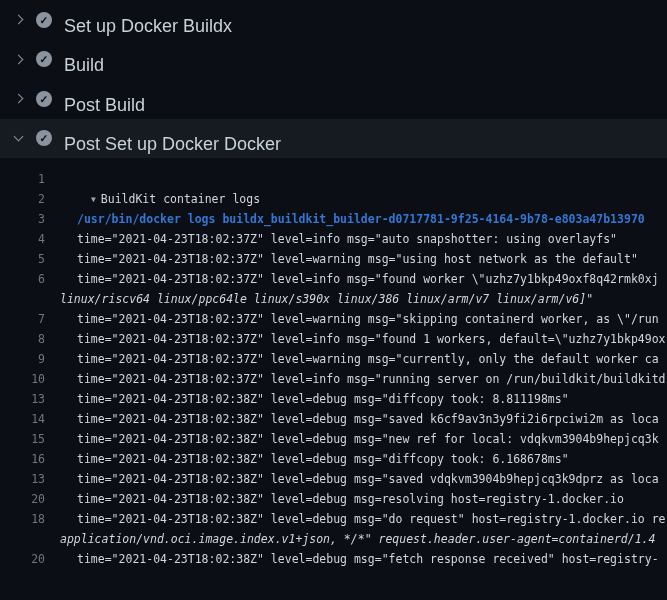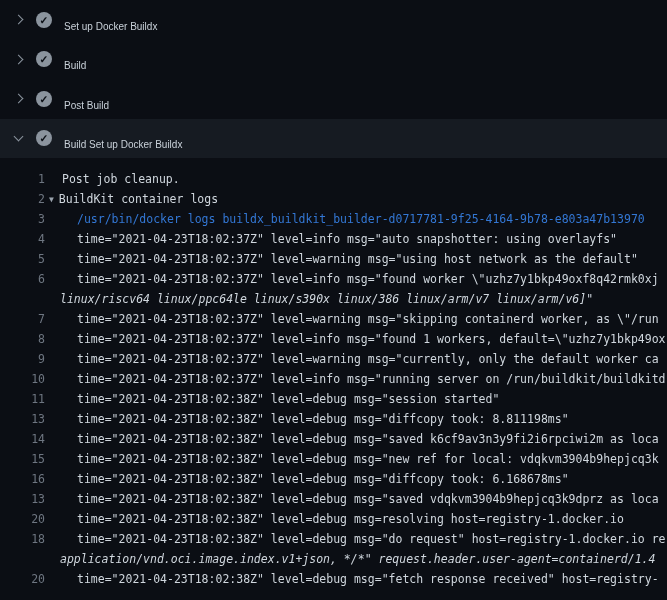--- a/index.html
+++ b/index.html
@@ -31,21 +31,21 @@
   .check {
     width:16px; height:16px; flex:none;
     border-radius:50%;
     background:#8b949e;
     color:#0d1117;
     font-size:10.5px; line-height:16px; font-weight:bold;
     text-align:center;
   }
   .steplabel {
     margin-left:12px;
-    font-size:10px;
+    font-size:18px;
     color:#c9d1d9;
     white-space:nowrap;
     margin-top:13px;
   }
 
   
   .logarea {
     padding-top:11px;
     height:442px;
     overflow:hidden;
@@ -61,22 +61,22 @@
   }
   .ln {
     width:45px; min-width:45px;
     text-align:right;
     color:#6e7681;
     cursor:pointer;
   }
   .lt { color:#d0d7de; padding-left:17px; }
   .ind1 > .lt { padding-left:32px; }
   .log-row.cont > .lt { padding-left:15px;font-style:italic; }
-  .lt.command { color:#3377d4; }
-  .lt.group { padding-left:4px; cursor:pointer; }
+  .lt.command { color:#3377d4;font-weight:bold; }
+  .lt.group { padding-left:4px; cursor:pointer;margin-left:42px; }
   .tri {
     display:inline-block;
     font-size:8px;
     color:#9aa3ad;
     margin-right:5px;
     vertical-align:1px;
   }
 </style>
 </head>
 <body>
@@ -93,37 +93,36 @@
     <span class="steplabel">Build</span>
   </div>
   <div class="step">
     <span class="chev"></span>
     <span class="check">✓</span>
     <span class="steplabel">Post Build</span>
   </div>
   <div class="step expanded">
     <span class="chev"></span>
     <span class="check">✓</span>
-    <span class="steplabel">Build Set up Docker Buildx</span>
+    <span class="steplabel">Post Set up Docker Docker</span>
   </div>
 </div>
 
 <div class="logarea">
-    <div class="log-row ind0"><span class="ln">1</span><span class="lt plain">Post job cleanup.</span></div>
+    <div class="log-row ind0"><span class="ln">1</span></div>
     <div class="log-row ind0"><span class="ln">2</span><span class="lt group"><span class="tri">▼</span><span>BuildKit container logs</span></span></div>
     <div class="log-row ind1"><span class="ln">3</span><span class="lt command">/usr/bin/docker logs buildx_buildkit_builder-d0717781-9f25-4164-9b78-e803a47b13970</span></div>
     <div class="log-row ind1"><span class="ln">4</span><span class="lt plain">time="2021-04-23T18:02:37Z" level=info msg="auto snapshotter: using overlayfs"</span></div>
     <div class="log-row ind1"><span class="ln">5</span><span class="lt plain">time="2021-04-23T18:02:37Z" level=warning msg="using host network as the default"</span></div>
     <div class="log-row ind1"><span class="ln">6</span><span class="lt plain">time="2021-04-23T18:02:37Z" level=info msg="found worker \"uzhz7y1bkp49oxf8q42rmk0xj</span></div>
     <div class="log-row ind1 cont"><span class="ln"></span><span class="lt plain">linux/riscv64 linux/ppc64le linux/s390x linux/386 linux/arm/v7 linux/arm/v6]"</span></div>
     <div class="log-row ind1"><span class="ln">7</span><span class="lt plain">time="2021-04-23T18:02:37Z" level=warning msg="skipping containerd worker, as \"/run</span></div>
     <div class="log-row ind1"><span class="ln">8</span><span class="lt plain">time="2021-04-23T18:02:37Z" level=info msg="found 1 workers, default=\"uzhz7y1bkp49ox</span></div>
     <div class="log-row ind1"><span class="ln">9</span><span class="lt plain">time="2021-04-23T18:02:37Z" level=warning msg="currently, only the default worker ca</span></div>
     <div class="log-row ind1"><span class="ln">10</span><span class="lt plain">time="2021-04-23T18:02:37Z" level=info msg="running server on /run/buildkit/buildkitd</span></div>
-    <div class="log-row ind1"><span class="ln">11</span><span class="lt plain">time="2021-04-23T18:02:38Z" level=debug msg="session started"</span></div>
     <div class="log-row ind1"><span class="ln">13</span><span class="lt plain">time="2021-04-23T18:02:38Z" level=debug msg="diffcopy took: 8.811198ms"</span></div>
     <div class="log-row ind1"><span class="ln">14</span><span class="lt plain">time="2021-04-23T18:02:38Z" level=debug msg="saved k6cf9av3n3y9fi2i6rpciwi2m as loca</span></div>
     <div class="log-row ind1"><span class="ln">15</span><span class="lt plain">time="2021-04-23T18:02:38Z" level=debug msg="new ref for local: vdqkvm3904b9hepjcq3k</span></div>
     <div class="log-row ind1"><span class="ln">16</span><span class="lt plain">time="2021-04-23T18:02:38Z" level=debug msg="diffcopy took: 6.168678ms"</span></div>
     <div class="log-row ind1"><span class="ln">13</span><span class="lt plain">time="2021-04-23T18:02:38Z" level=debug msg="saved vdqkvm3904b9hepjcq3k9dprz as loca</span></div>
     <div class="log-row ind1"><span class="ln">20</span><span class="lt plain">time="2021-04-23T18:02:38Z" level=debug msg=resolving host=registry-1.docker.io</span></div>
     <div class="log-row ind1"><span class="ln">18</span><span class="lt plain">time="2021-04-23T18:02:38Z" level=debug msg="do request" host=registry-1.docker.io re</span></div>
     <div class="log-row ind1 cont"><span class="ln"></span><span class="lt plain">application/vnd.oci.image.index.v1+json, */*" request.header.user-agent=containerd/1.4</span></div>
     <div class="log-row ind1"><span class="ln">20</span><span class="lt plain">time="2021-04-23T18:02:38Z" level=debug msg="fetch response received" host=registry-</span></div>
   </div>

